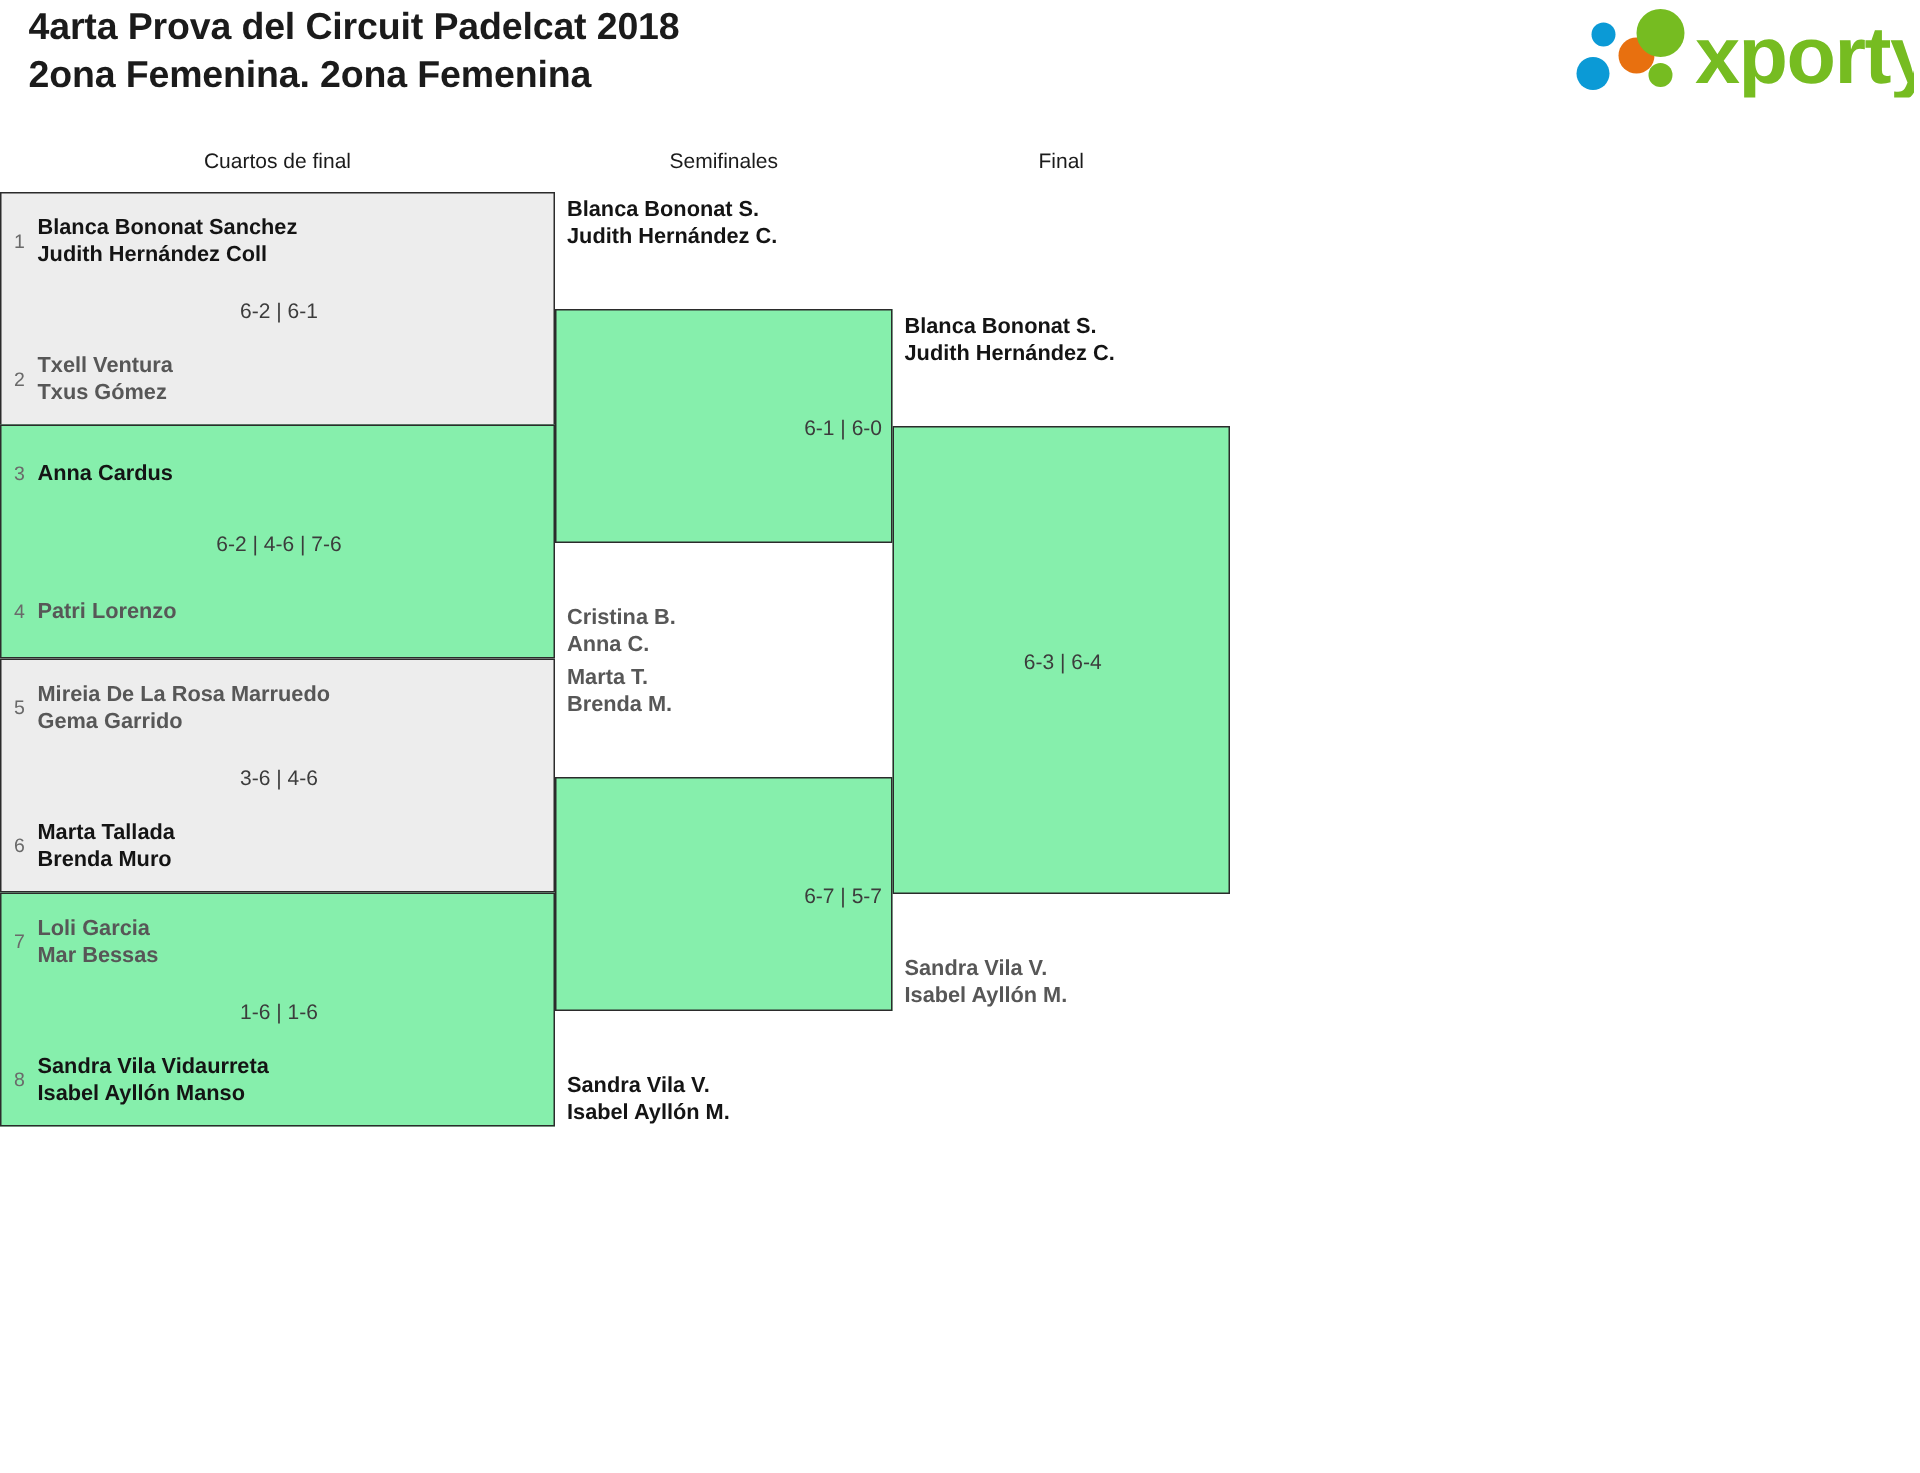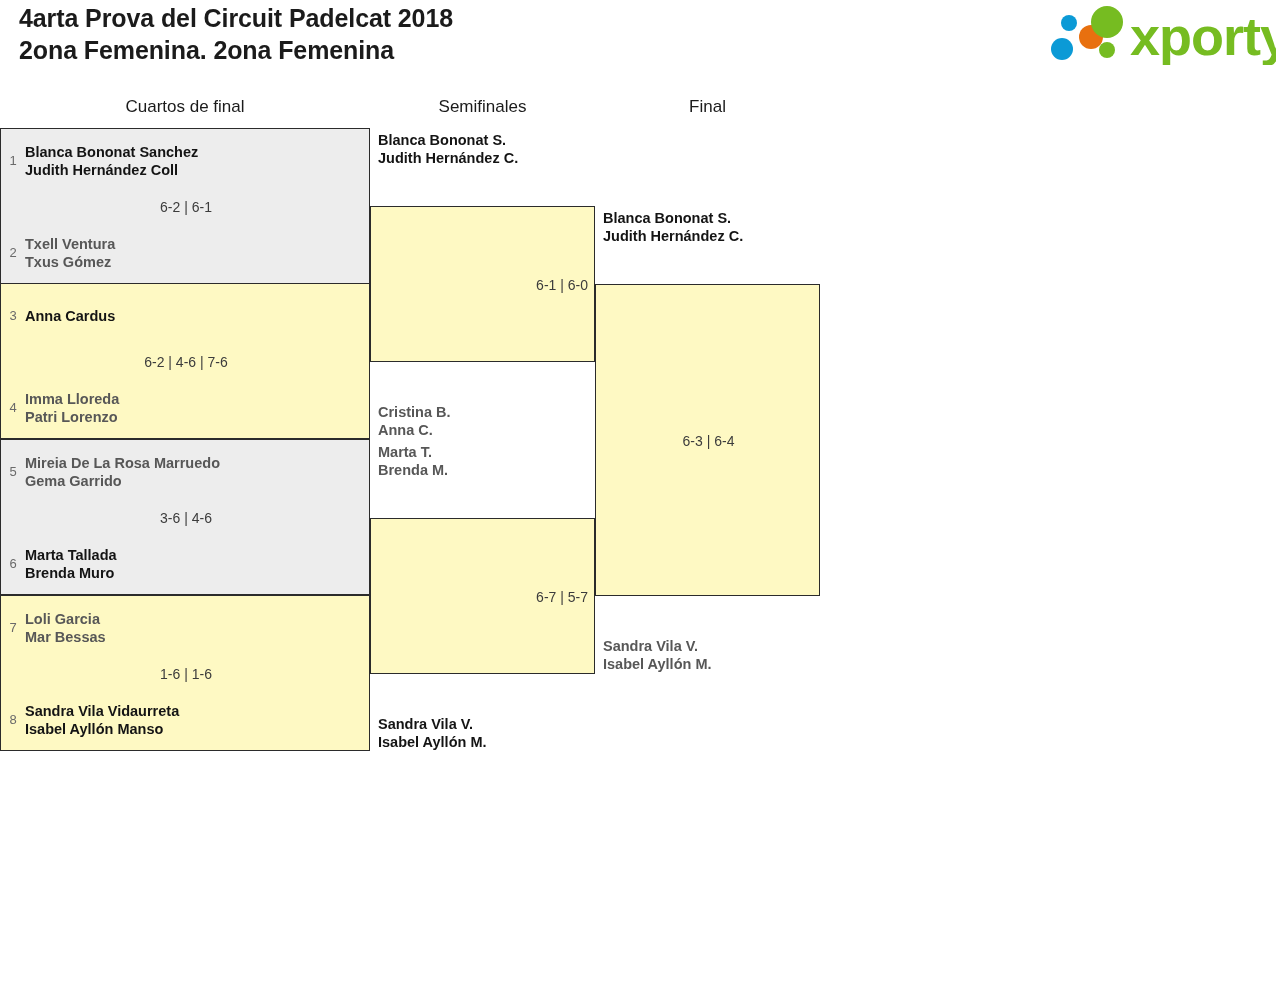--- a/index.html
+++ b/index.html
@@ -46,21 +46,21 @@
     top: 3px;
     width: 232px;
     height: 62px;
   }
   #brand-logo svg { display: block; }
 
   
   .round-header {
     position: absolute;
     top: 95px;
-    font-size: 17px;
+    font-size: 14px;
     line-height: 24px;
     color: #1b1b1b;
     font-weight: 400;
     text-align: center;
     white-space: nowrap;
   }
   #round-header-qf { left: 0px;   width: 370px; }
   #round-header-sf { left: 370px; width: 225px; }
   #round-header-f  { left: 595px; width: 225px; }
 
@@ -72,21 +72,21 @@
     width: 1280px;
     height: 640px;
   }
 
   .match {
     position: absolute;
     box-sizing: border-box;
     border: 1px solid #2b2b2b;
   }
   .match.shaded { background: #ededed; }
-  .match.plain  { background: #fef9c3; }
+  .match.plain  { background: #86efac; }
 
   
   .seat {
     position: absolute;
     left: 0;
     display: flex;
     align-items: center;
     box-sizing: border-box;
   }
   .seat .seed {
@@ -215,21 +215,20 @@
     <div class="seat top winner">
       <span class="seed">3</span>
       <span class="players">
         <span class="pl">Anna Cardus</span>
       </span>
     </div>
     <div class="score">6-2 | 4-6 | 7-6</div>
     <div class="seat bottom loser">
       <span class="seed">4</span>
       <span class="players">
-        <span class="pl">Imma Lloreda</span>
         <span class="pl">Patri Lorenzo</span>
       </span>
     </div>
   </div>
 
   <div class="match qf shaded" id="match-qf3">
     <div class="seat top loser">
       <span class="seed">5</span>
       <span class="players">
         <span class="pl">Mireia De La Rosa Marruedo</span>

